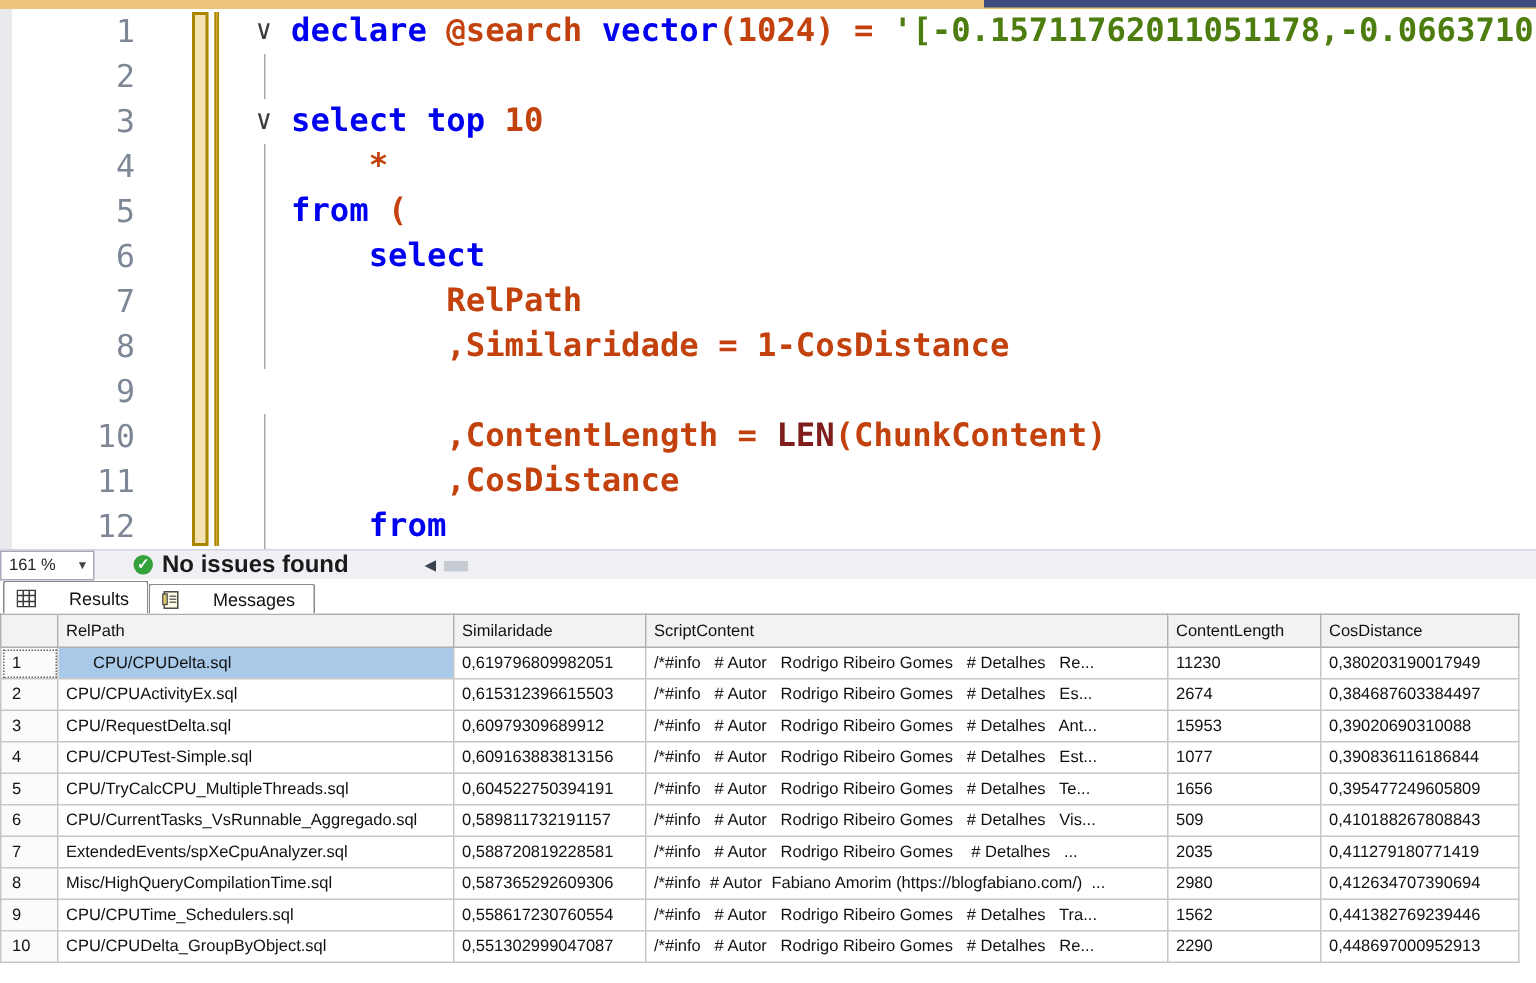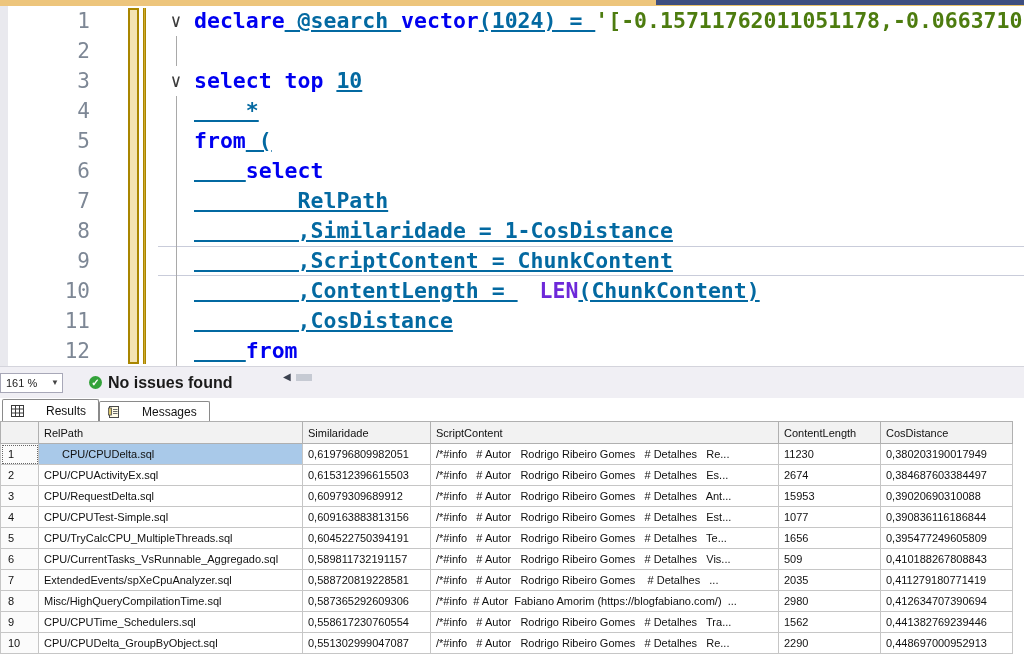--- a/index.html
+++ b/index.html
@@ -25,25 +25,25 @@
   .code-line .trackpad { width:58px; }
   .line-body { flex:1; display:flex; }
   .line-body.current { box-shadow: inset 0 1px 0 #c9ccda, inset 0 -1px 0 #c9ccda; }
   .fold { width:36px; display:flex; justify-content:center; align-items:center; }
   .fold .chev { color:#3c3c3c; font:400 18px/30px "DejaVu Sans Mono", monospace; }
   .fold .vline { width:1px; height:100%; background:#a9a9a9; }
   .code-text { flex:1; white-space:pre; overflow:hidden;
                font:600 21.5px/30px "DejaVu Sans Mono", monospace; color:#111; }
   .tok-kw  { color:#0000f0; }
   .tok-str { color:#4d7c0f; }
-  .tok-fn  { color:#6d28d9;margin-left:22px; }
-  .tok-pl  { color:#0369a1;text-decoration:underline; }
-
-  
-  .status-bar { position:relative; height:32px; background:#f0eff4;
+  .tok-fn  { color:#7f1d1d; }
+  .tok-pl  { color:#c2410c; }
+
+  
+  .status-bar { position:relative; height:20px; background:#f0eff4;
                 border-top:1px solid #d4d4dc; display:flex; align-items:center; }
   .zoom-combo { width:63px; height:20px; background:#fff; border:1px solid #a8a8b8;
                 display:flex; align-items:center; font-size:11px; color:#222; }
   .zoom-combo .zval { flex:1; padding-left:5px; }
   .zoom-combo .zarrow { width:14px; text-align:center; font-size:8px; color:#444; }
   .issues { display:flex; align-items:center; gap:6px; margin-left:26px; }
   .check-circle { width:13px; height:13px; border-radius:50%; background:#33a23a;
                   color:#fff; font-size:10px; line-height:13px; text-align:center; font-weight:bold; }
   .issues-text { font-size:16px; font-weight:700; color:#1a1a1a; }
   .hscroll-left { position:absolute; left:283px; top:4px; font-size:10px; color:#3c4250; }
@@ -166,26 +166,20 @@
         <div class="line-body">
           <div class="fold">
             <div class="vline"></div>
           </div>
           <div class="code-text"><span class="tok-pl">        ,Similaridade = 1-CosDistance</span></div>
         </div>
       </div>
       <div class="code-line">
         <div class="ln">9</div>
         <div class="trackpad"></div>
-        <div class="line-body current">
-          <div class="fold">
-            <div class="vline"></div>
-          </div>
-          <div class="code-text"><span class="tok-pl">        ,ScriptContent = ChunkContent</span></div>
-        </div>
       </div>
       <div class="code-line">
         <div class="ln">10</div>
         <div class="trackpad"></div>
         <div class="line-body">
           <div class="fold">
             <div class="vline"></div>
           </div>
           <div class="code-text"><span class="tok-pl">        ,ContentLength = </span><span class="tok-fn">LEN</span><span class="tok-pl">(ChunkContent)</span></div>
         </div>

